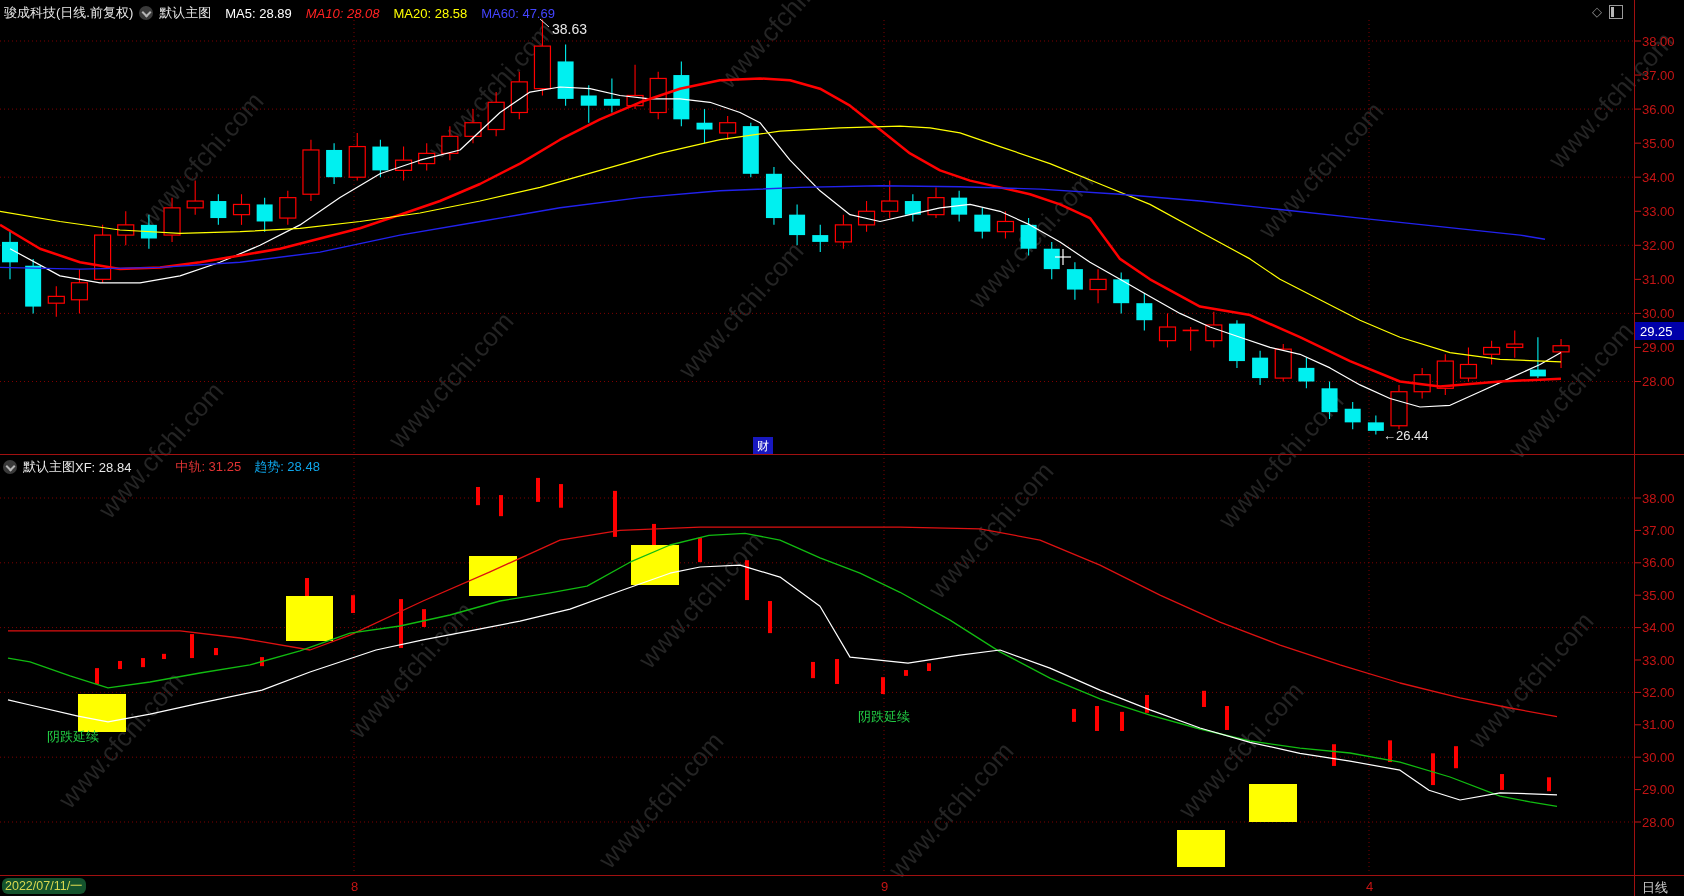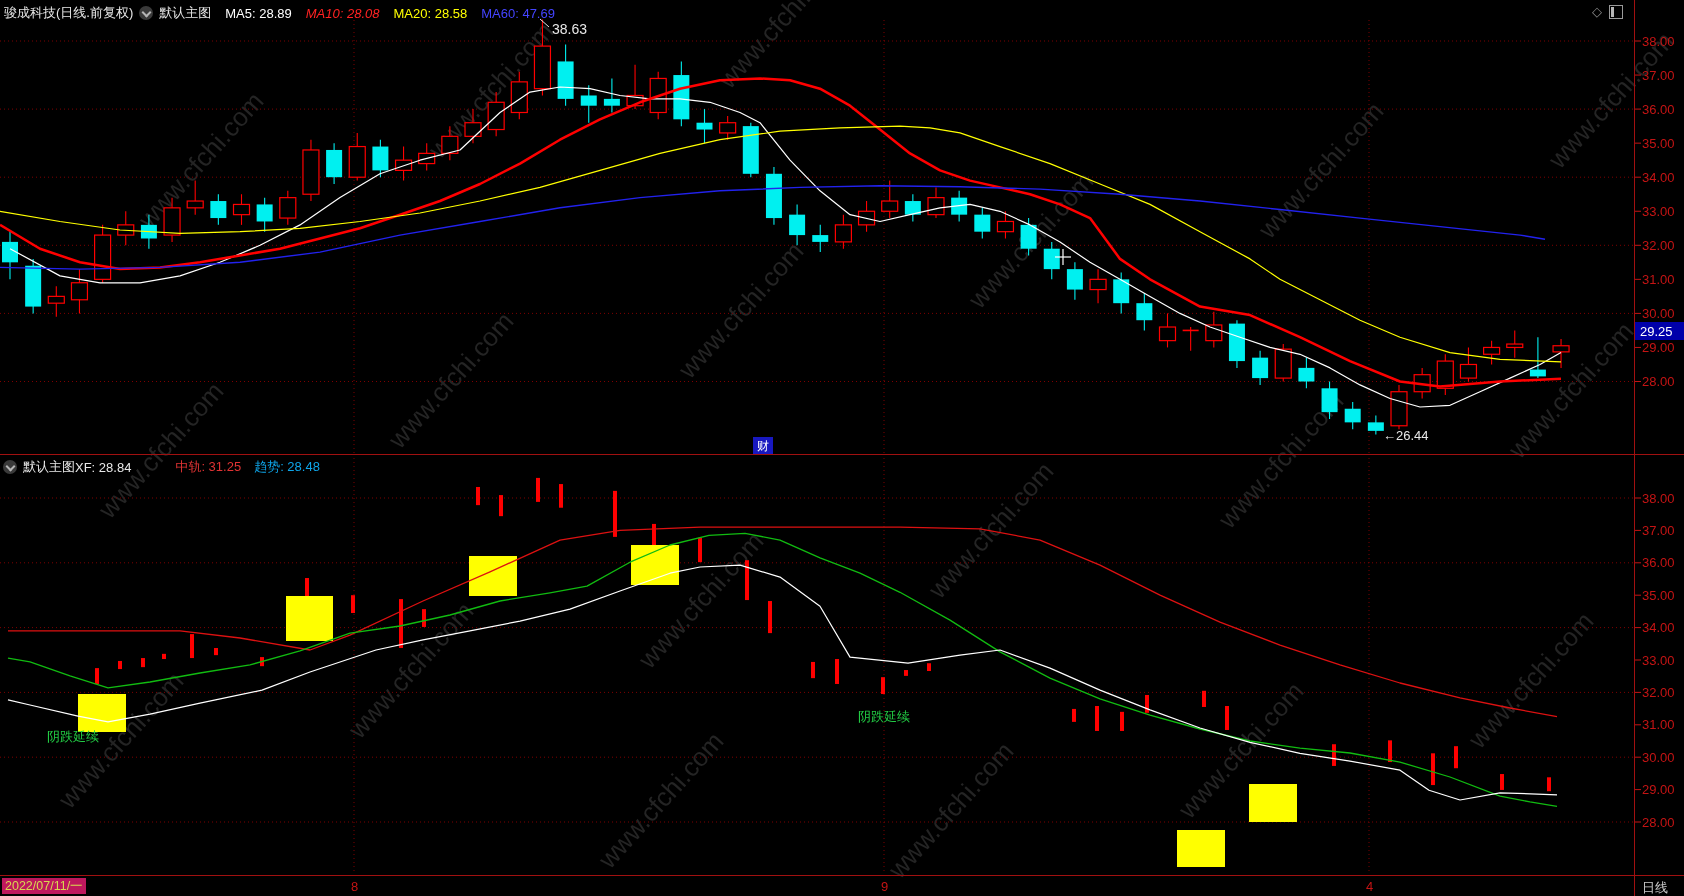--- a/index.html
+++ b/index.html
@@ -16,22 +16,22 @@
             color:#909090;font-size:13px;z-index:5;}
   .panel-icon{width:12px;height:12px;border:1px solid #999;display:inline-block;position:relative;}
   .panel-icon::after{content:"";position:absolute;left:1px;top:1px;bottom:1px;width:3px;background:#b5b5b5;}
   .p2-header{position:absolute;left:3px;top:458px;height:18px;display:flex;align-items:center;
              color:#e8e8e8;font-size:13px;white-space:nowrap;z-index:5;}
   .p2-header .chev{margin:0 6px 0 0;}
   .p2-xf{}
   .p2-mid{margin-left:44px;}
   .p2-trend{margin-left:13px;}
   .bottom-bar{position:absolute;left:0;top:875px;width:1684px;height:21px;font-size:13px;z-index:5;}
-  .date-box{position:absolute;left:2px;top:3px;background:#be185d;color:#d8d850;
-            font-size:12.5px;line-height:16px;padding:0 3px;}
+  .date-box{position:absolute;left:2px;top:3px;background:#14532d;color:#d8d850;
+            font-size:12.5px;line-height:16px;padding:0 3px;border-radius:6px;}
   .month{position:absolute;top:4px;color:#c41414;}
   .period{position:absolute;left:1642px;top:4px;color:#cccccc;}
 </style>
 </head>
 <body>
 
 <div class="screen">
   <svg id="chart-svg" width="1684" height="896">
       <g>
         <text x="0" y="0" fill="#242424" font-size="26" transform="translate(150,230) rotate(-48)">www.cfchi.com</text>

